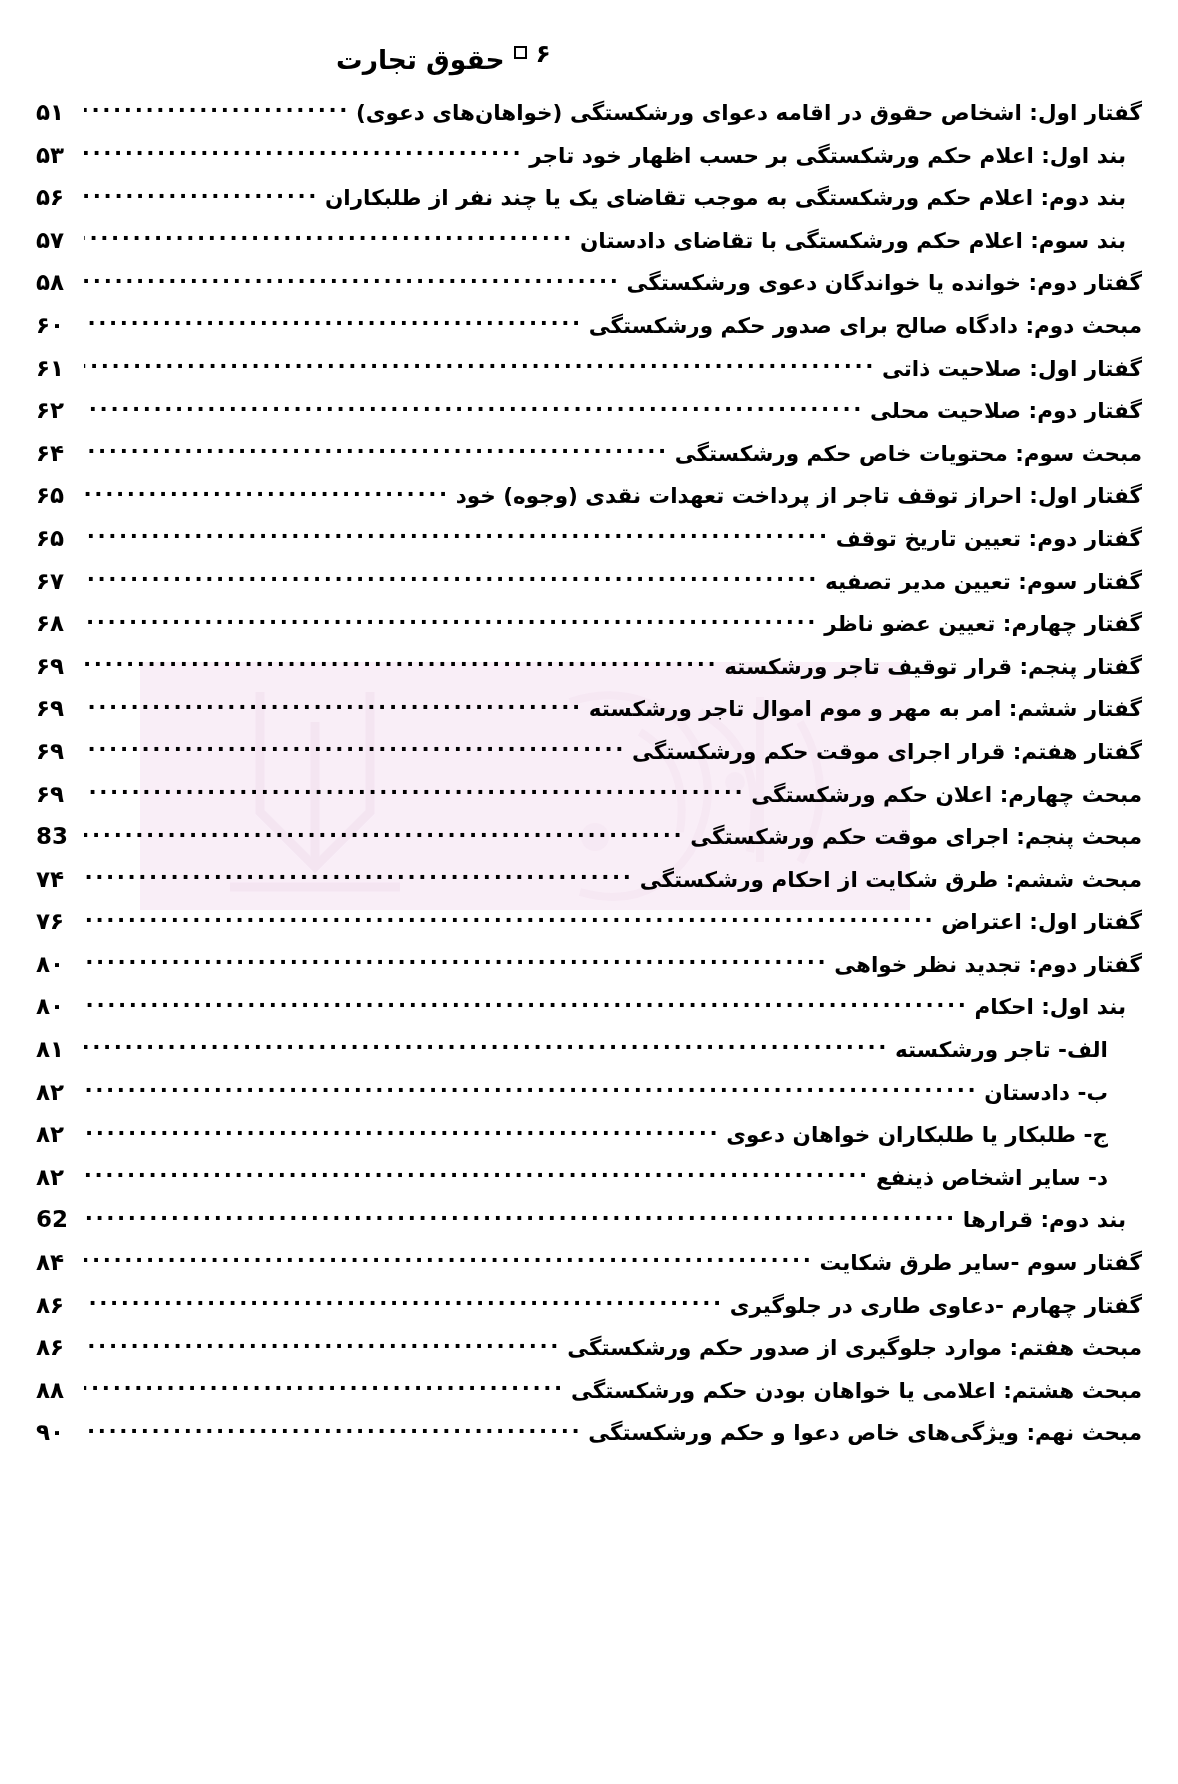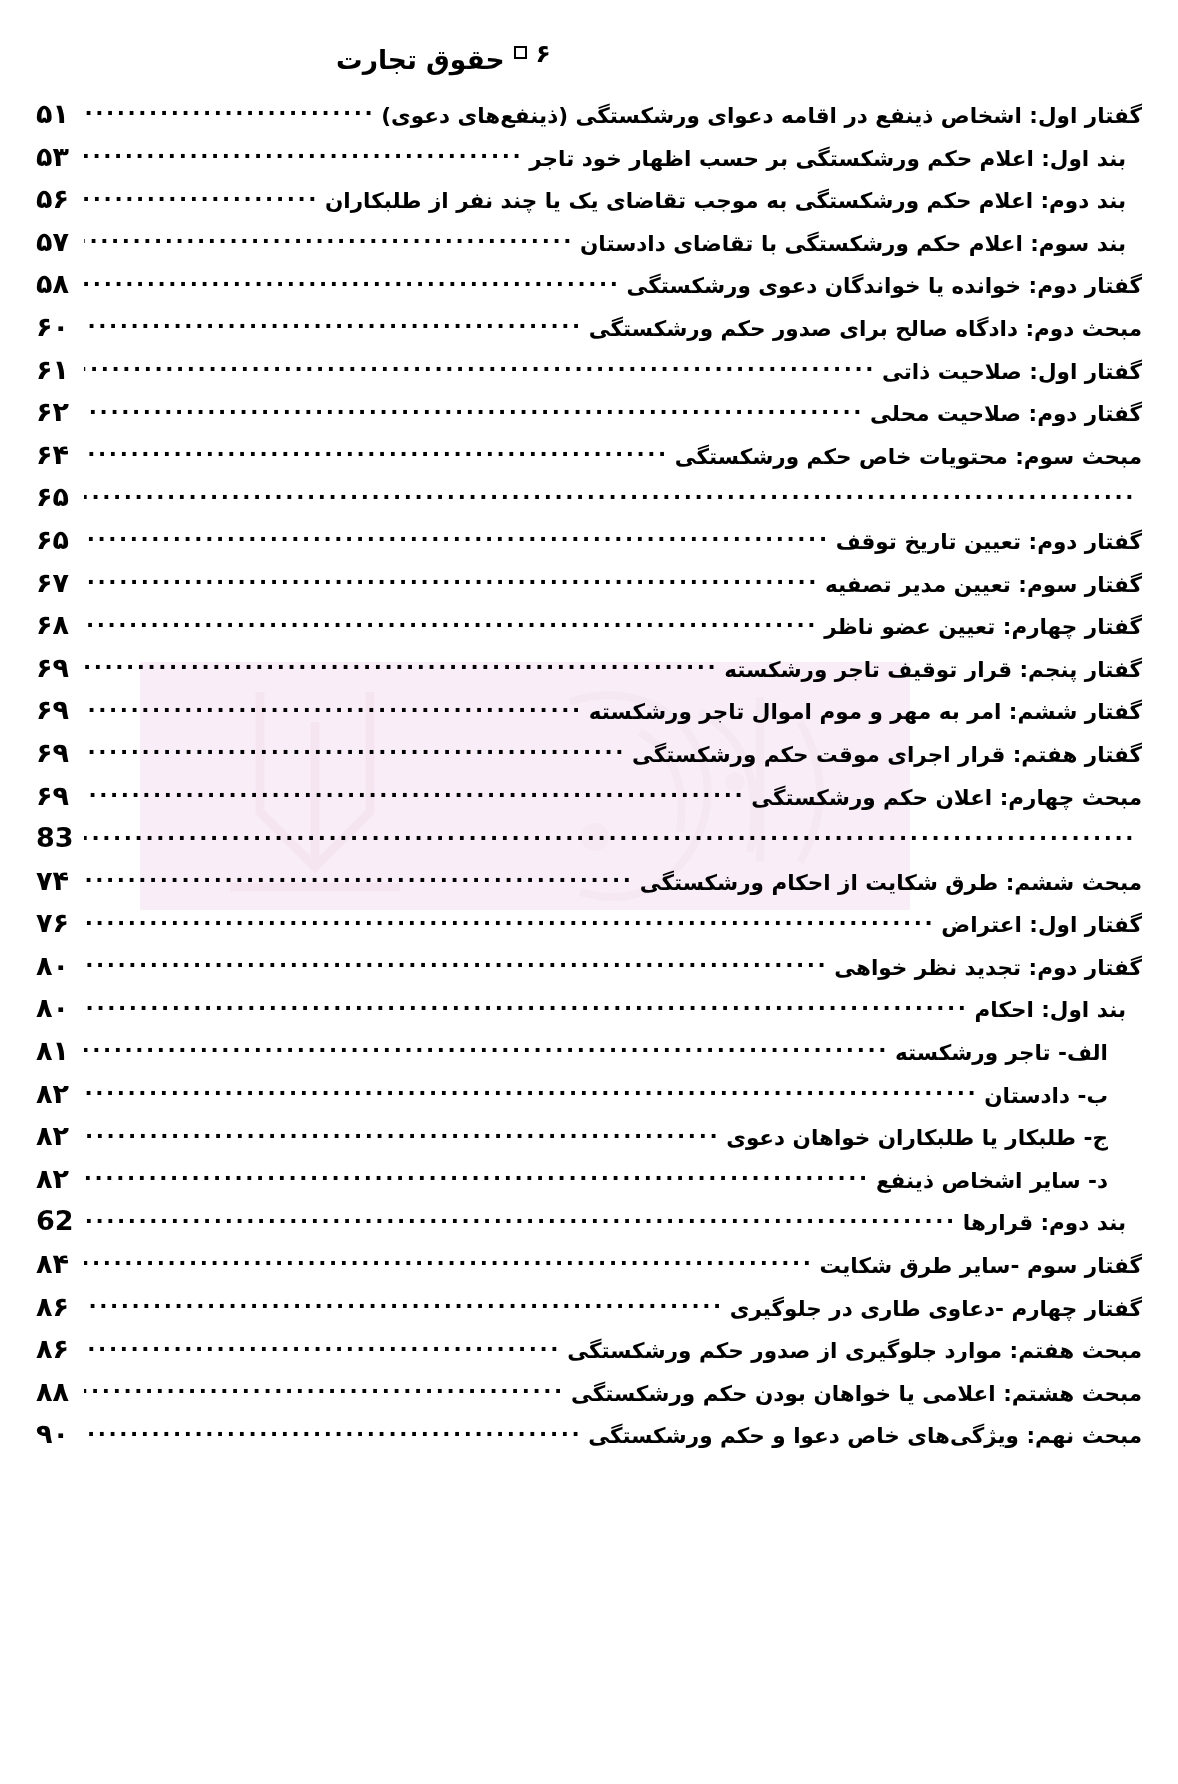--- a/index.html
+++ b/index.html
@@ -128,21 +128,21 @@
     right: 0;
     bottom: 0.12em;
     font-size: 21.5px;
     font-weight: bold;
     letter-spacing: 2.6px;
     color: #000;
     white-space: nowrap;
     direction: ltr;
   }
   .toc-page {
-    font-size: 27px;
+    font-size: 23px;
     font-weight: bold;
     flex: 0 0 auto;
     min-width: 40px;
     text-align: left;
     line-height: 1.05;
   }
 
   
   .lvl-0 { padding-right: 0px; }
   .lvl-1 { padding-right: 16px; }
@@ -178,21 +178,21 @@
       <g fill="#f0d6ea">
         <circle cx="455" cy="175" r="14"></circle>
         <circle cx="595" cy="120" r="10"></circle>
       </g>
     </svg>
   </div>
 
   <div class="toc">
 
     <div class="toc-row lvl-0">
-      <span class="toc-label">گفتار اول: اشخاص ذینفع در اقامه دعوای ورشکستگی (ذینفع‌های دعوی)</span>
+      <span class="toc-label">گفتار اول: اشخاص حقوق در اقامه دعوای ورشکستگی (خواهان‌های دعوی)</span>
       <span class="toc-leader"></span>
       <span class="toc-page">۵۱</span>
     </div>
 
     <div class="toc-row lvl-1">
       <span class="toc-label">بند اول: اعلام حکم ورشکستگی بر حسب اظهار خود تاجر</span>
       <span class="toc-leader"></span>
       <span class="toc-page">۵۳</span>
     </div>
 
@@ -232,20 +232,21 @@
       <span class="toc-page">۶۲</span>
     </div>
 
     <div class="toc-row lvl-0">
       <span class="toc-label">مبحث سوم: محتویات خاص حکم ورشکستگی</span>
       <span class="toc-leader"></span>
       <span class="toc-page">۶۴</span>
     </div>
 
     <div class="toc-row lvl-0">
+      <span class="toc-label">گفتار اول: احراز توقف تاجر از پرداخت تعهدات نقدی (وجوه) خود</span>
       <span class="toc-leader"></span>
       <span class="toc-page">۶۵</span>
     </div>
 
     <div class="toc-row lvl-0">
       <span class="toc-label">گفتار دوم: تعیین تاریخ توقف</span>
       <span class="toc-leader"></span>
       <span class="toc-page">۶۵</span>
     </div>
 
@@ -279,20 +280,21 @@
       <span class="toc-page">۶۹</span>
     </div>
 
     <div class="toc-row lvl-0">
       <span class="toc-label">مبحث چهارم: اعلان حکم ورشکستگی</span>
       <span class="toc-leader"></span>
       <span class="toc-page">۶۹</span>
     </div>
 
     <div class="toc-row lvl-0">
+      <span class="toc-label">مبحث پنجم: اجرای موقت حکم ورشکستگی</span>
       <span class="toc-leader"></span>
       <span class="toc-page">83</span>
     </div>
 
     <div class="toc-row lvl-0">
       <span class="toc-label">مبحث ششم: طرق شکایت از احکام ورشکستگی</span>
       <span class="toc-leader"></span>
       <span class="toc-page">۷۴</span>
     </div>
 

